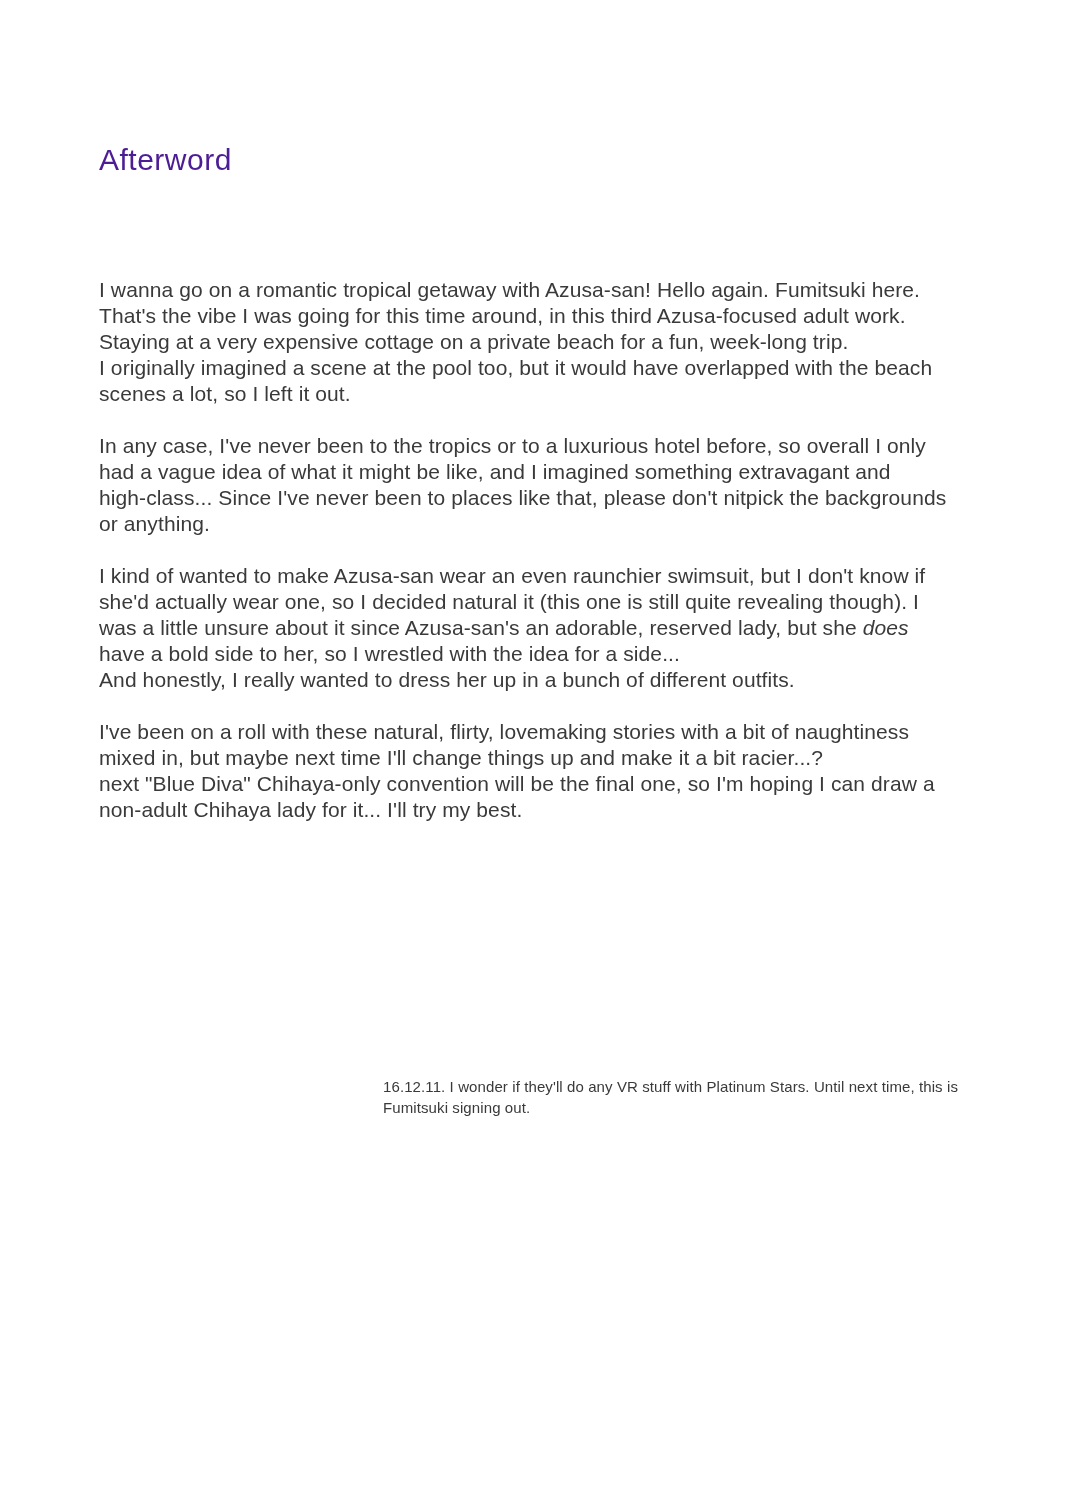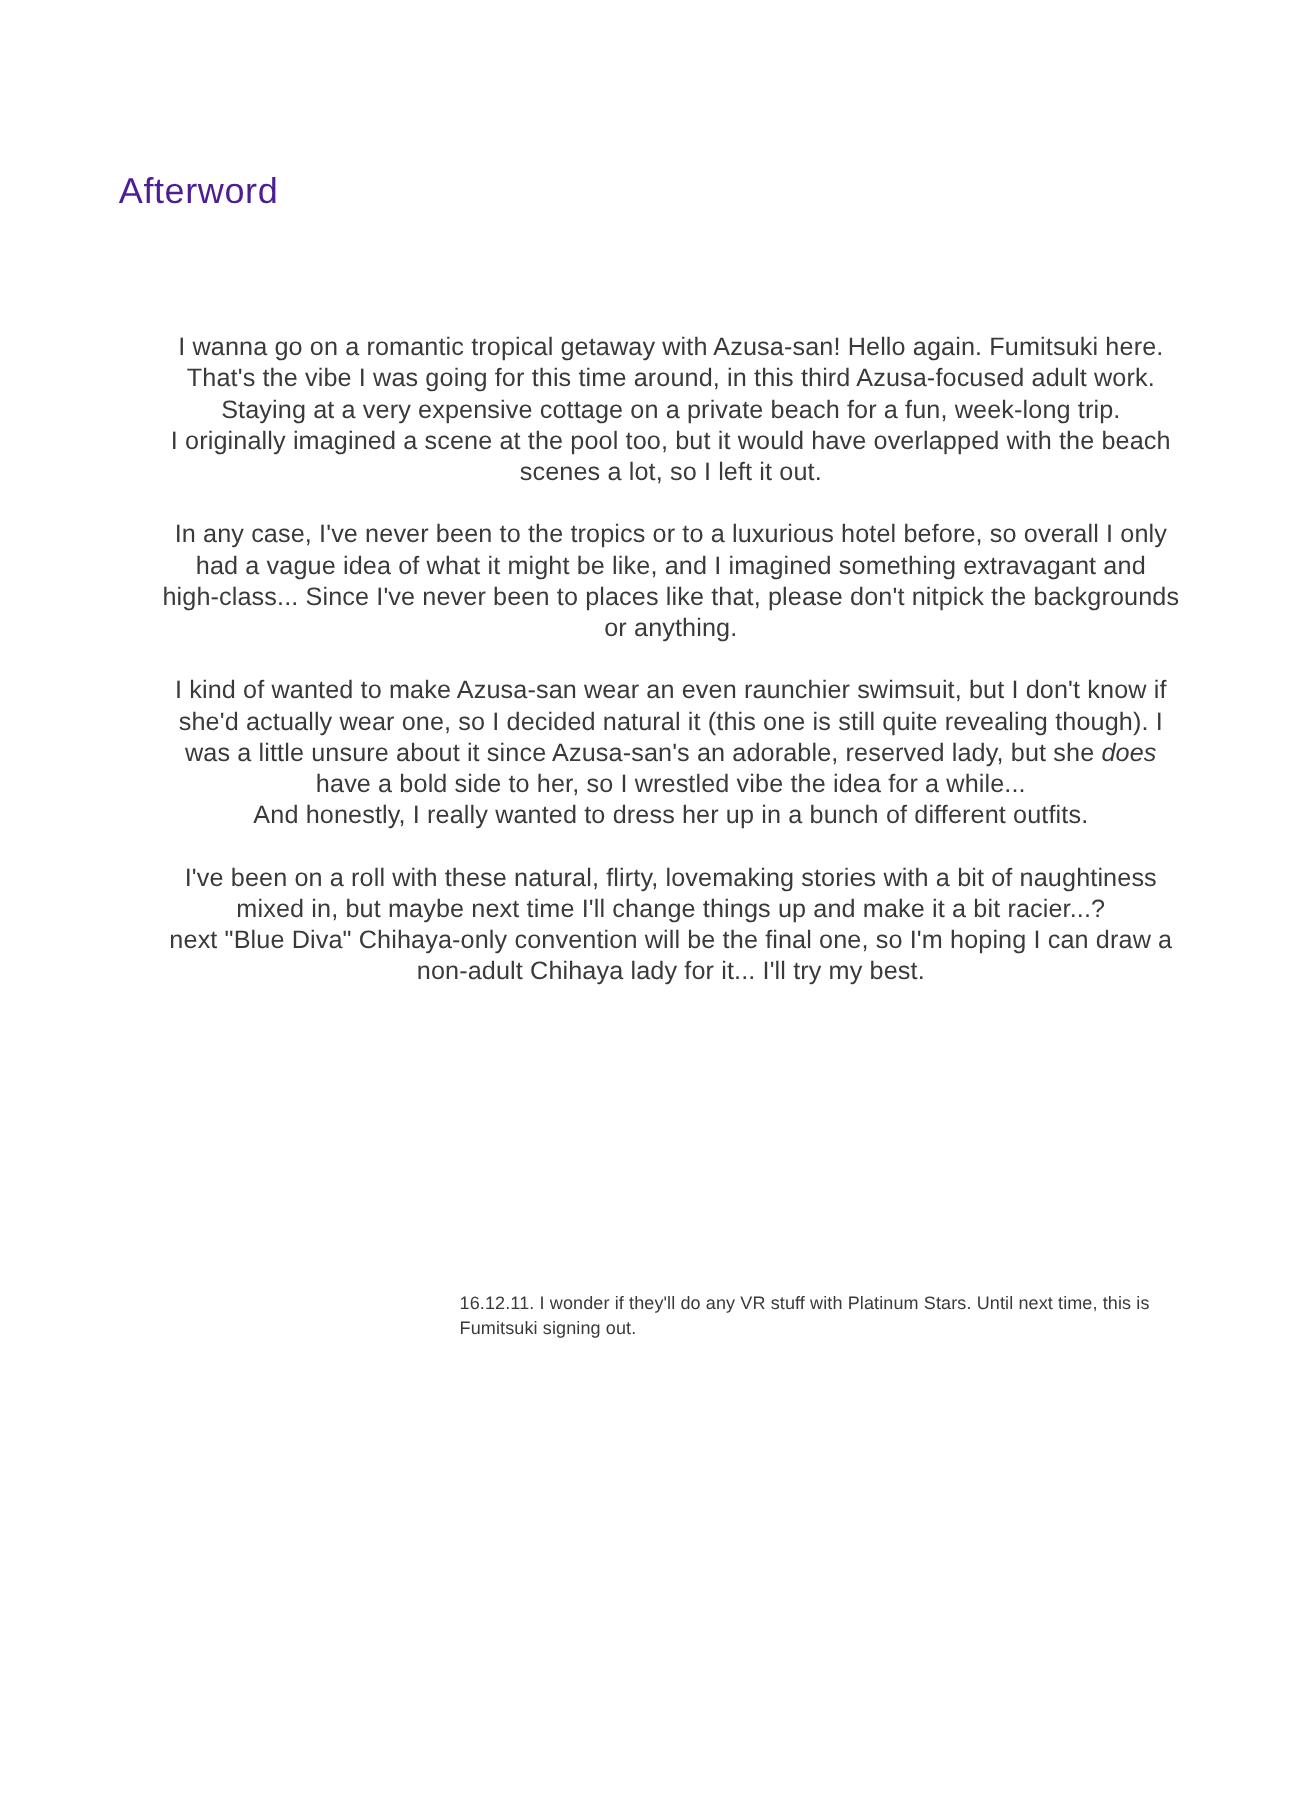--- a/index.html
+++ b/index.html
@@ -32,21 +32,20 @@
     top: 277px;
     width: 920px;
     font-size: 21px;
     line-height: 26px;
     font-weight: 400;
     letter-spacing: 0.1px;
   }
   .para {
     margin: 0 0 26px 0;
     padding: 0;
-    text-align: center;
   }
   .para:last-child {
     margin-bottom: 0;
   }
   .line {
     display: block;
     white-space: nowrap;
   }
   .line em {
     font-style: italic;
@@ -85,21 +84,21 @@
       <span class="line">In any case, I've never been to the tropics or to a luxurious hotel before, so overall I only</span>
       <span class="line">had a vague idea of what it might be like, and I imagined something extravagant and</span>
       <span class="line">high-class... Since I've never been to places like that, please don't nitpick the backgrounds</span>
       <span class="line">or anything.</span>
     </div>
 
     <div class="para">
       <span class="line">I kind of wanted to make Azusa-san wear an even raunchier swimsuit, but I don't know if</span>
       <span class="line">she'd actually wear one, so I decided natural it (this one is still quite revealing though). I</span>
       <span class="line"><span>was a little unsure about it since Azusa-san's an adorable, reserved lady, but she </span><em>does</em></span>
-      <span class="line">have a bold side to her, so I wrestled vibe the idea for a while...</span>
+      <span class="line">have a bold side to her, so I wrestled with the idea for a side...</span>
       <span class="line">And honestly, I really wanted to dress her up in a bunch of different outfits.</span>
     </div>
 
     <div class="para">
       <span class="line">I've been on a roll with these natural, flirty, lovemaking stories with a bit of naughtiness</span>
       <span class="line">mixed in, but maybe next time I'll change things up and make it a bit racier...?</span>
       <span class="line">next "Blue Diva" Chihaya-only convention will be the final one, so I'm hoping I can draw a</span>
       <span class="line">non-adult Chihaya lady for it... I'll try my best.</span>
     </div>
 

